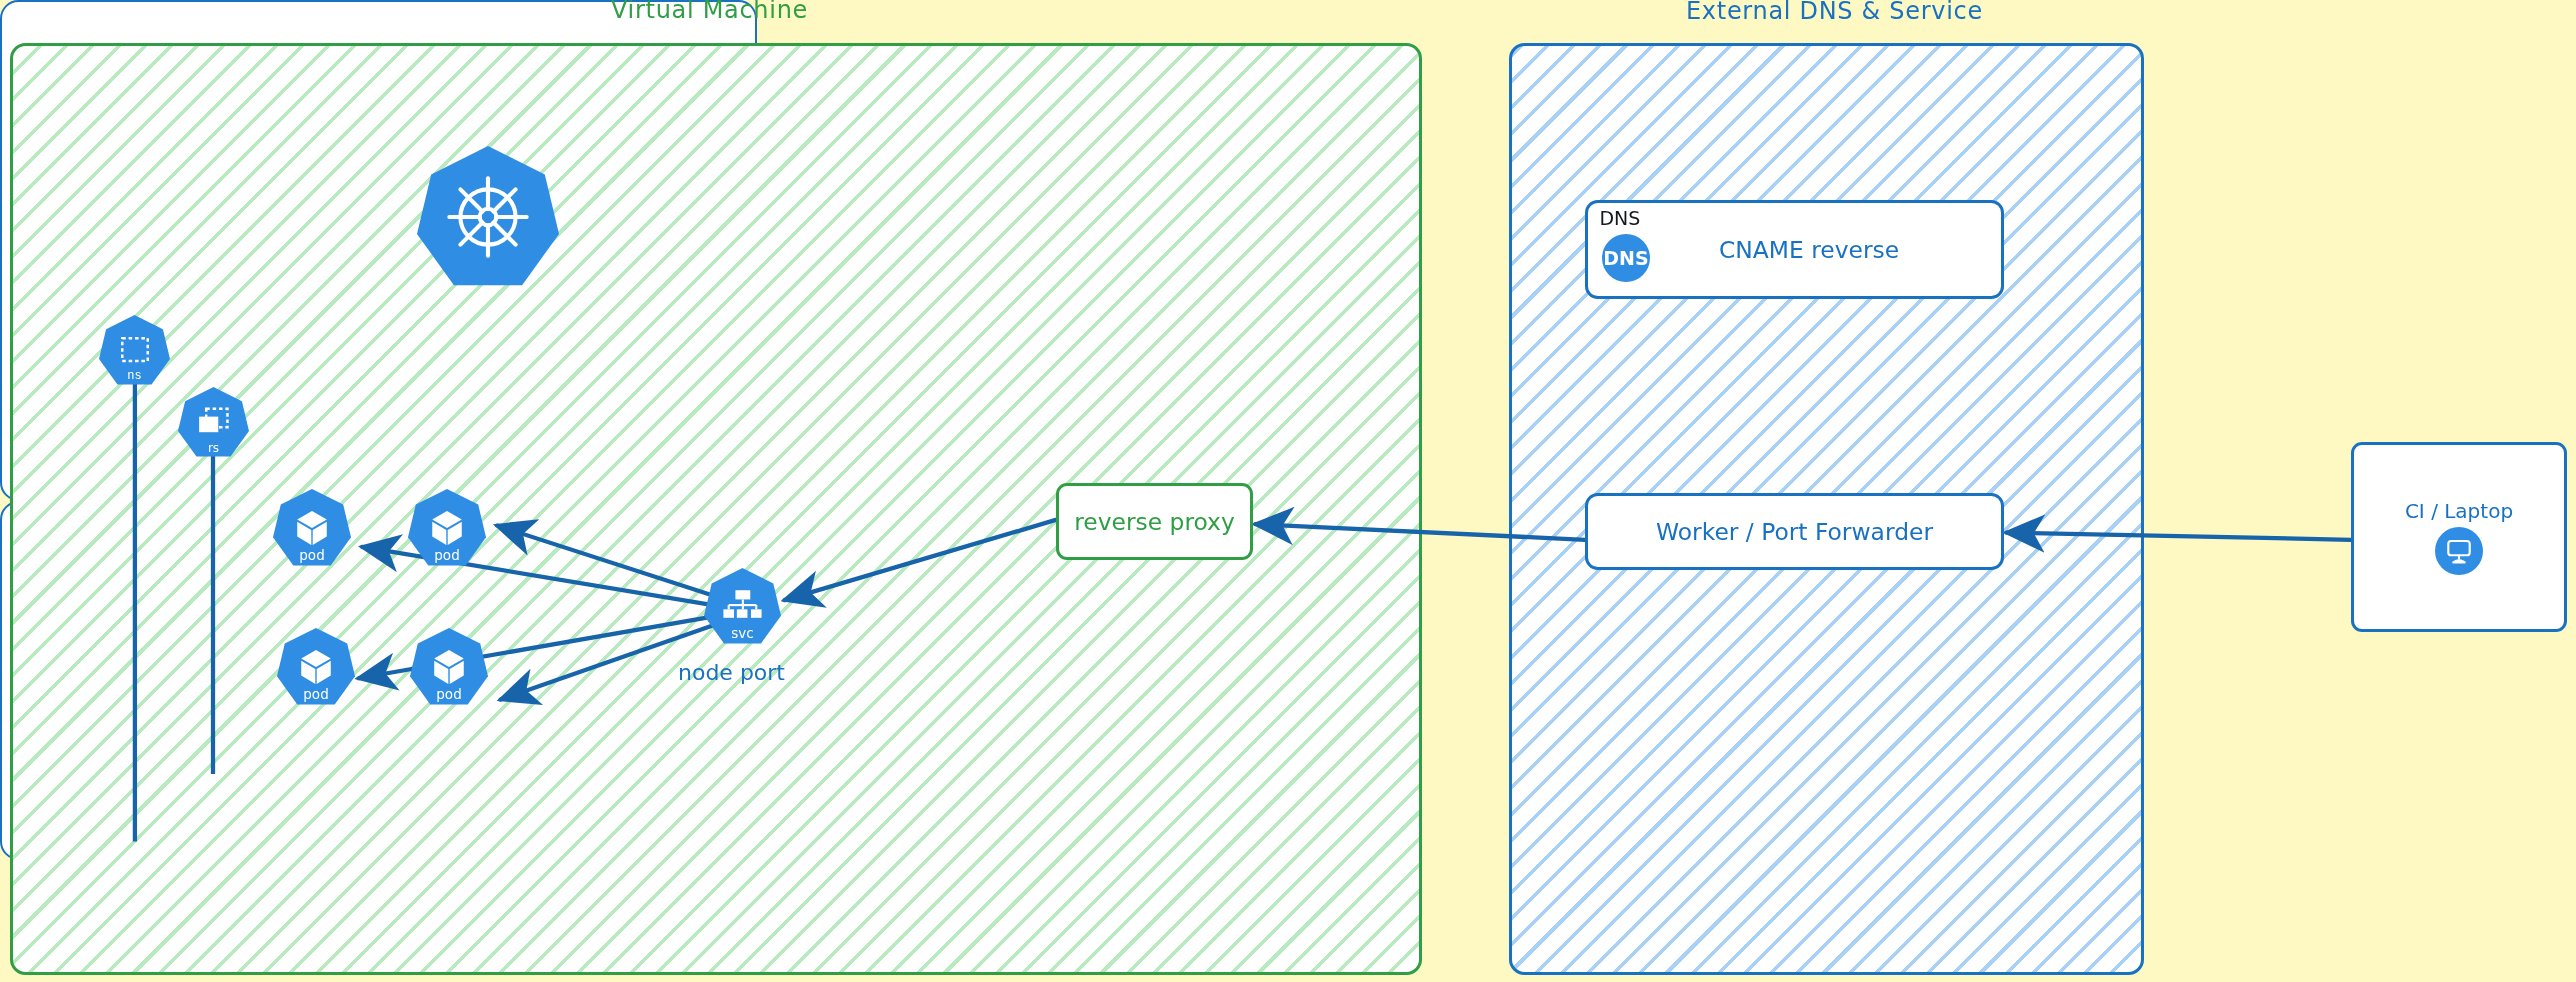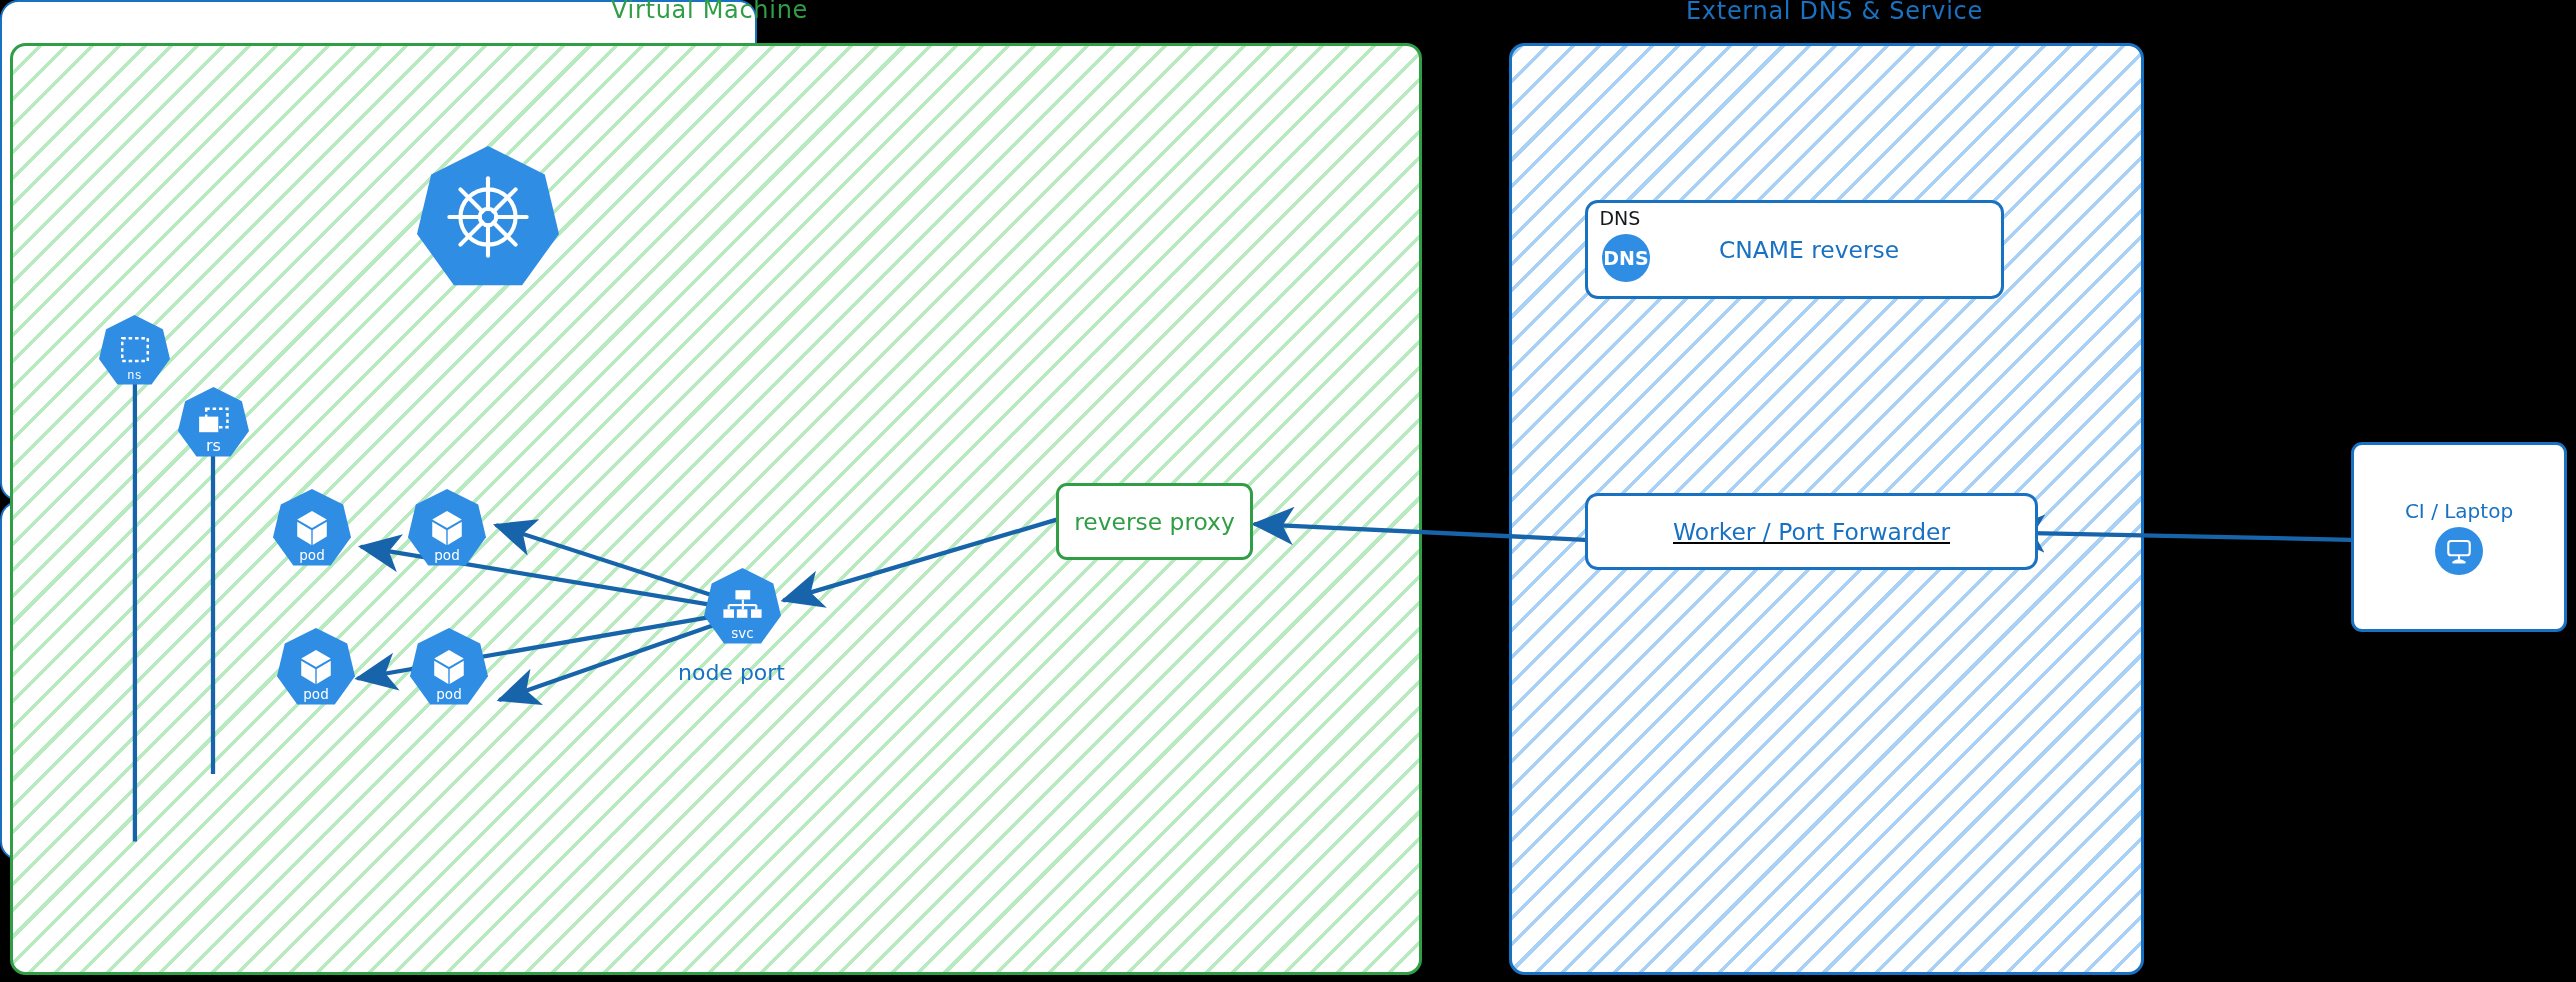--- a/index.html
+++ b/index.html
@@ -7,21 +7,21 @@
     padding: 0;
     background: #ffffff;
   }
   body {
     font-family: "DejaVu Sans", sans-serif;
   }
   #canvas {
     position: relative;
     width: 2576px;
     height: 983px;
-    background: #000000;
+    background: #fef9c3;
     overflow: hidden;
   }
   .hand {
     font-family: "DejaVu Sans", sans-serif;
     font-weight: 400;
   }
 
   
   .group {
     position: absolute;
@@ -150,25 +150,24 @@
     font-weight: 600;
     display: flex;
     align-items: center;
     justify-content: center;
     letter-spacing: 0px;
   }
 
   #worker-box {
     left: 1585px;
     top: 493px;
-    width: 453px;
+    width: 419px;
     height: 77px;
     border: 3.6px solid #1971c2;
     border-radius: 12.8px;
-    text-decoration: underline;
   }
   #worker-box .box-label { color: #1971c2; }
 
   #ci-box {
     left: 2351px;
     top: 442px;
     width: 216px;
     height: 190px;
     border: 3.6px solid #1971c2;
     border-radius: 11px;
@@ -216,21 +215,21 @@
 
   #k8s-logo { left: 417px; top: 146px; }
   #k8s-logo .hept { width: 142px; height: 142px; }
 
   #ns-node { left: 99px; top: 315px; }
   #ns-node .hept { width: 71px; height: 71px; }
   #ns-node .hept-label { font-size: 12px; font-family: Liberation Mono, monospace; }
 
   #rs-node { left: 178px; top: 387px; }
   #rs-node .hept { width: 71px; height: 71px; }
-  #rs-node .hept-label { font-size: 16px; }
+  #rs-node .hept-label { font-size: 12px; }
 
   .pod-node .hept { width: 78px; height: 78px; }
   #pod-1 { left: 273px; top: 489px; }
   #pod-2 { left: 408px; top: 489px; }
   #pod-3 { left: 277px; top: 628px; }
   #pod-4 { left: 410px; top: 628px; }
 
   #svc-node { left: 704px; top: 568px; }
   #svc-node .hept { width: 77px; height: 77px; text-align: right; }
 

